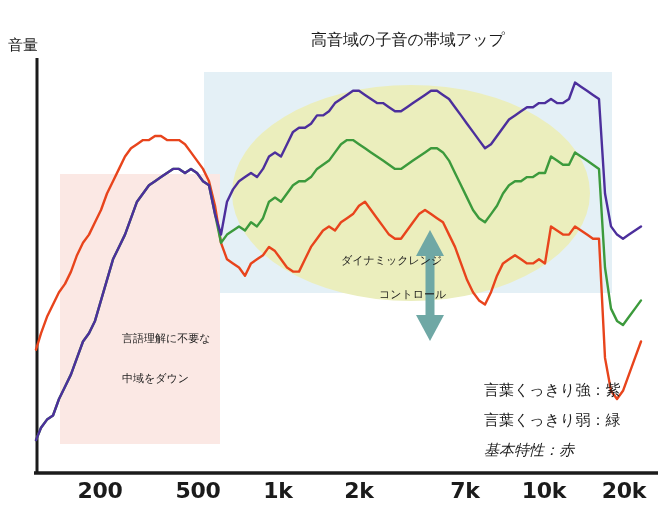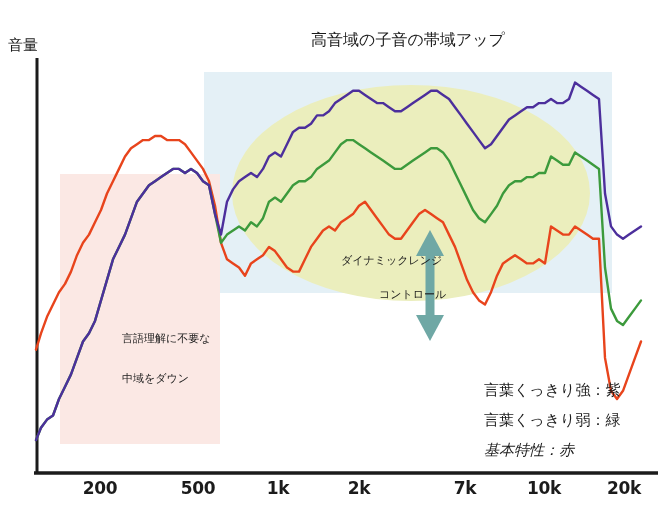--- a/index.html
+++ b/index.html
@@ -36,21 +36,21 @@
     font-size: 16px;
     left: 311px;
     top: 30px;
   }
   #y-axis-label {
     font-size: 15px;
     left: 8px;
     top: 36px;
   }
   .tick-label {
-    font-size: 17px;
+    font-size: 22px;
     font-weight: 600;
     top: 478px;
     transform: translateX(-50%);
     letter-spacing: -0.3px;
   }
   .annotation-line {
     font-size: 11px;
   }
   #ann-mid-l1 { left: 122px; top: 331px; }
   #ann-mid-l2 { left: 122px; top: 371px; }

